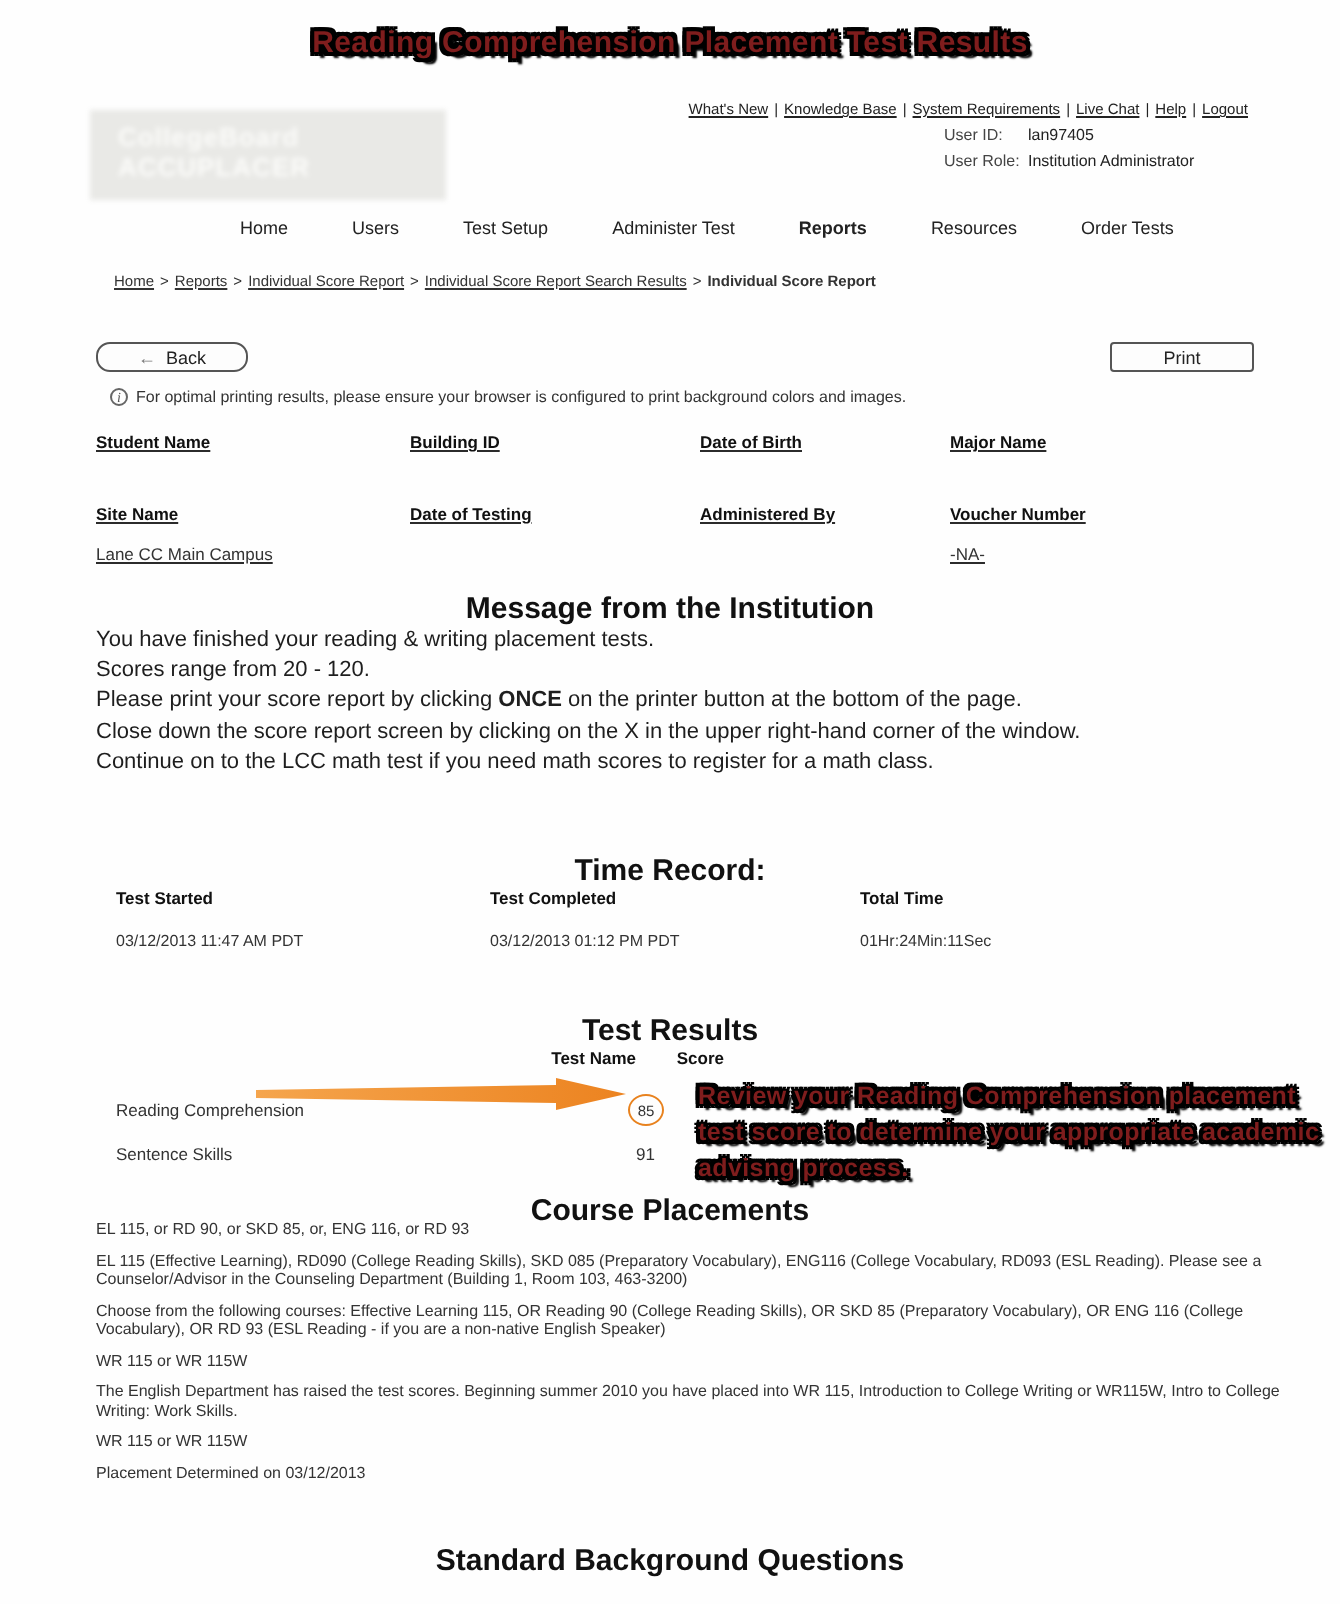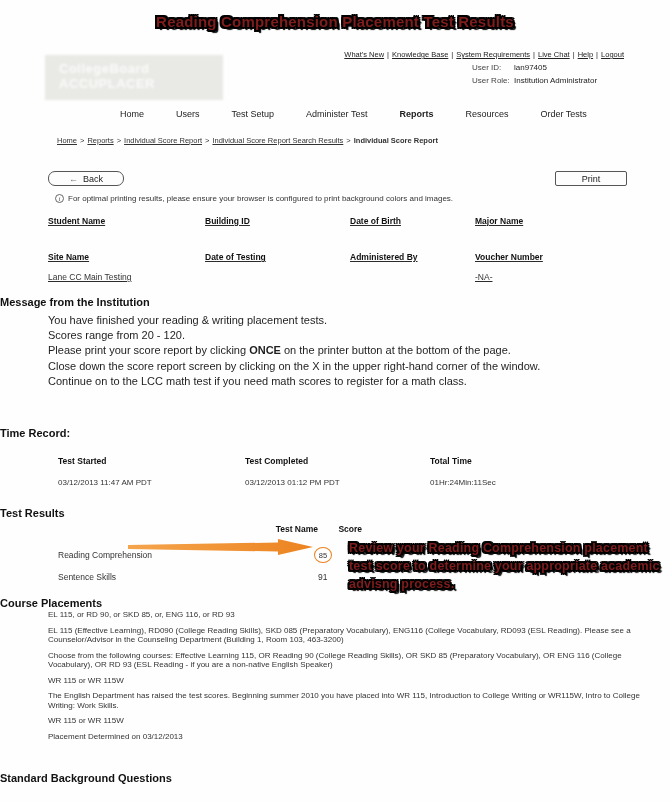--- a/index.html
+++ b/index.html
@@ -55,27 +55,27 @@
                align-items:center; justify-content:center; font-size:7px; font-style:italic; color:#555; font-family:"Liberation Serif", serif; }
 
   
   .info-grid { position:absolute; top:216px; left:48px; right:30px; display:grid;
                grid-template-columns:157px 145px 125px 1fr;text-decoration:underline; }
   .info-cell .lbl { font-size:8.5px; font-weight:bold; color:#111; height:14px; }
   .info-cell .val { font-size:8.5px; color:#333; height:20px; padding-top:6px; }
   .info-cell.r2 { margin-top:2px; }
 
   
-  .sect { position:absolute; left:0; width:100%; font-size:11px; font-weight:bold; color:#111; }
+  .sect { position:absolute; left:0; width:100%; text-align:center; font-size:15px; font-weight:bold; color:#111; }
 
   
   .message-body { position:absolute; top:313px; left:48px; right:30px; font-size:11px; line-height:15.2px; color:#1e1e1e; }
 
   
-  .time-grid { position:absolute; top:456px; left:58px; right:30px; display:grid; grid-template-columns:187px 185px 1fr; }
+  .time-grid { position:absolute; top:444px; left:58px; right:30px; display:grid; grid-template-columns:187px 185px 1fr; }
   .time-col .lbl { font-size:8.5px; font-weight:bold; color:#111; }
   .time-col .val { font-size:8px; color:#333; margin-top:12px; }
 
   
   .results { position:absolute; top:524px; left:58px; }
   .res-row { display:flex; align-items:center; }
   .res-name { width:260px; font-size:8.5px; color:#333; }
   .res-hrow .res-name, .res-hrow .res-score { font-weight:bold; color:#111; }
   .res-score { width:44px; font-size:8.5px; color:#333; }
   .res-hrow { margin-bottom:10px;text-align:right; }
@@ -158,21 +158,21 @@
     <div class="info-cell">
       <div class="lbl">Date of Birth</div>
       <div class="val"></div>
     </div>
     <div class="info-cell">
       <div class="lbl">Major Name</div>
       <div class="val"></div>
     </div>
     <div class="info-cell r2">
       <div class="lbl">Site Name</div>
-      <div class="val">Lane CC Main Testing</div>
+      <div class="val">Lane CC Main Campus</div>
     </div>
     <div class="info-cell r2">
       <div class="lbl">Date of Testing</div>
       <div class="val"></div>
     </div>
     <div class="info-cell r2">
       <div class="lbl">Administered By</div>
       <div class="val"></div>
     </div>
     <div class="info-cell r2">

